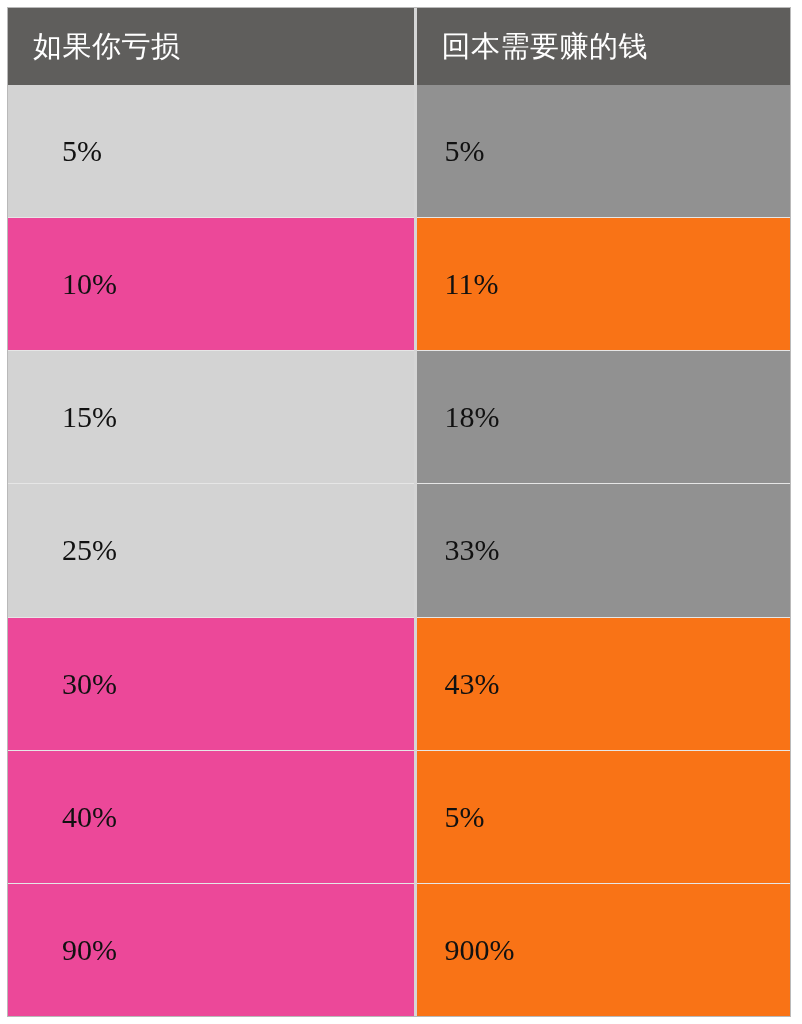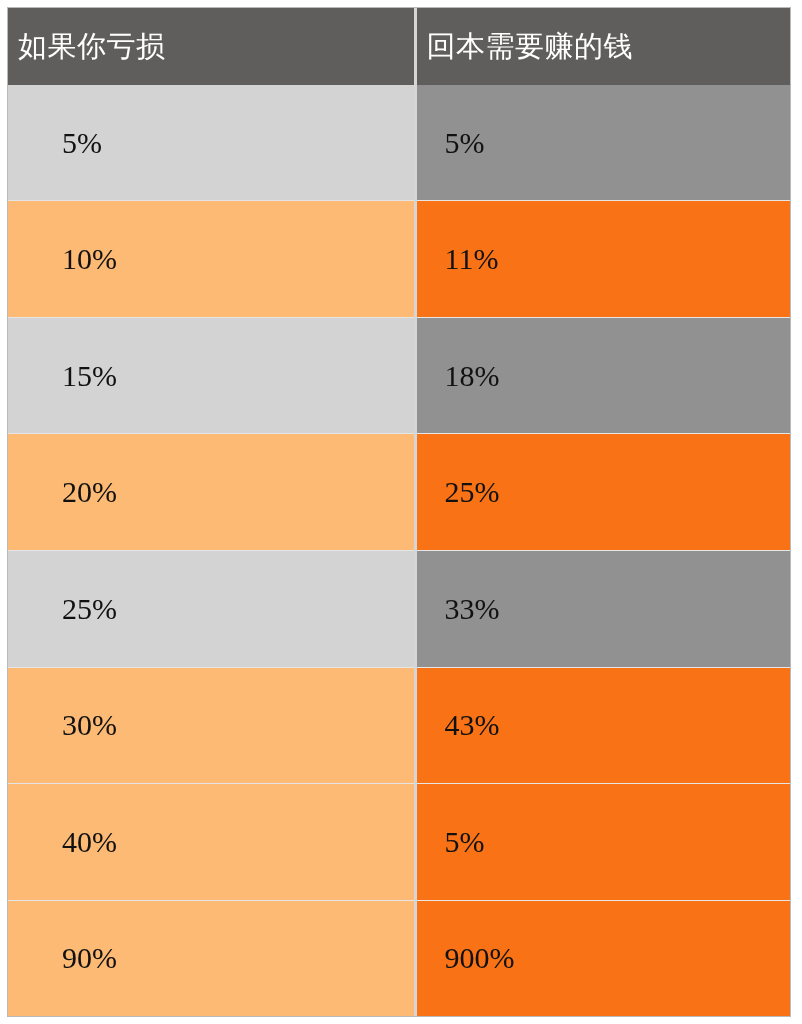--- a/index.html
+++ b/index.html
@@ -41,21 +41,21 @@
     table-layout: fixed;
   }
 
   table.recovery-table col.col-loss   { width: 407px; }
   table.recovery-table col.col-gain   { width: 375px; }
 
   thead tr.header-row th {
     background: #5f5e5c;
     color: #ffffff;
     height: 77px;
-    padding: 0 0 0 10px;
+    padding: 0 0 0 25px;
     margin: 0;
     text-align: left;
     vertical-align: middle;
     font-family: "DejaVu Sans", "Liberation Sans", sans-serif;
     font-weight: normal;
     font-size: 29px;
     letter-spacing: 0.5px;
     border: 0;
   }
 
@@ -80,21 +80,21 @@
     border-bottom: 1px solid #e6e6e6;
   }
   tbody tr.data-row td.cell-gain {
     padding-left: 28px;
     border-bottom: 1px solid #e6e6e6;
   }
 
   
   tbody tr.data-row.shaded td.cell-loss { background: #d3d3d3; }
   tbody tr.data-row.shaded td.cell-gain { background: #919191; }
-  tbody tr.data-row.plain  td.cell-loss { background: #fdba74; }
+  tbody tr.data-row.plain  td.cell-loss { background: #ec4899; }
   tbody tr.data-row.plain  td.cell-gain { background: #f97316; }
 
   tbody tr.data-row:last-child td { border-bottom: 0; }
 </style>
 </head>
 <body>
 
 <div class="page">
   <div class="table-wrap">
     <table class="recovery-table">
@@ -114,24 +114,20 @@
             <td class="cell-gain">5%</td>
           </tr>
           <tr class="data-row plain">
             <td class="cell-loss">10%</td>
             <td class="cell-gain">11%</td>
           </tr>
           <tr class="data-row shaded">
             <td class="cell-loss">15%</td>
             <td class="cell-gain">18%</td>
           </tr>
-          <tr class="data-row plain">
-            <td class="cell-loss">20%</td>
-            <td class="cell-gain">25%</td>
-          </tr>
           <tr class="data-row shaded">
             <td class="cell-loss">25%</td>
             <td class="cell-gain">33%</td>
           </tr>
           <tr class="data-row plain">
             <td class="cell-loss">30%</td>
             <td class="cell-gain">43%</td>
           </tr>
           <tr class="data-row plain">
             <td class="cell-loss">40%</td>

